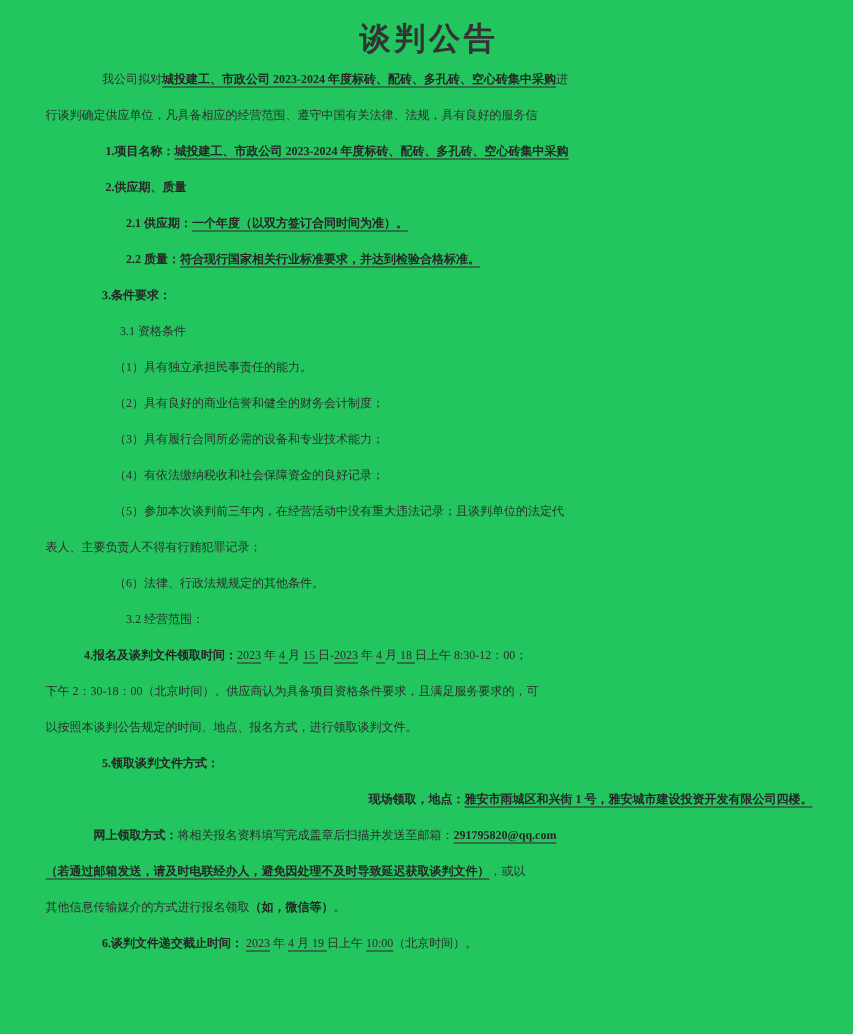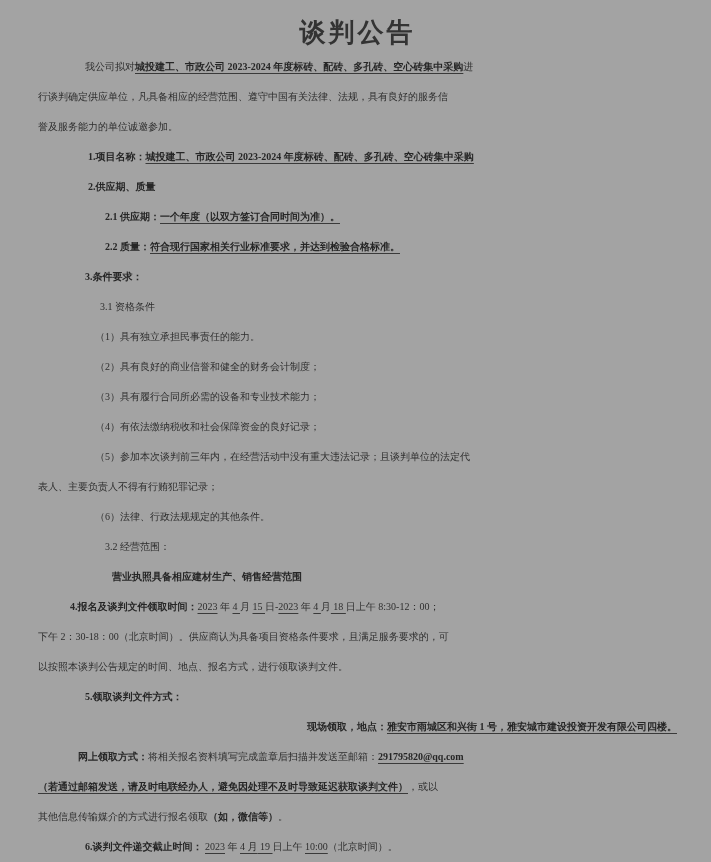--- a/index.html
+++ b/index.html
@@ -6,21 +6,21 @@
   body{
     width:711px;height:862px;
     background:#f6f6f4;
     font-family:"Liberation Serif","DejaVu Serif",serif;
     overflow:hidden;
   }
   .page{
     box-sizing:border-box;
     width:711px;height:862px;
     padding:0 34px 0 38px;
-    background:#a3a3a3;
+    background:#22c55e;
     color:#2e2e2e;
     overflow:hidden;
   }
   h1.doc-title{
     margin:14px 0 0 0;
     text-align:center;
     font-size:26px;
     line-height:38px;
     font-weight:700;
     letter-spacing:3px;
@@ -56,34 +56,33 @@
     text-decoration-thickness:1px;
     text-decoration-color:#3a3a3a;
   }
 </style>
 </head>
 <body>
 
 <div class="page">
   <h1 class="doc-title">谈判公告</h1>
   <div id="doc-body">
-      <p class="para pt-intro"><span class="">我公司拟对</span><span class="b u">城投建工、市政公司 2023-2024 年度标砖、配砖、多孔砖、空心砖集中采购</span><span class="">进</span><br><span class="">行谈判确定供应单位，凡具备相应的经营范围、遵守中国有关法律、法规，具有良好的服务信</span><br><span class="">誉及服务能力的单位诚邀参加。</span></p>
+      <p class="para pt-intro"><span class="">我公司拟对</span><span class="b u">城投建工、市政公司 2023-2024 年度标砖、配砖、多孔砖、空心砖集中采购</span><span class="">进</span><br><span class="">行谈判确定供应单位，凡具备相应的经营范围、遵守中国有关法律、法规，具有良好的服务信</span><br></p>
       <p class="para pt-item pt-item-first"><span class="b ">1.项目名称：</span><span class="b u">城投建工、市政公司 2023-2024 年度标砖、配砖、多孔砖、空心砖集中采购</span></p>
       <p class="para pt-item"><span class="b ">2.供应期、质量</span></p>
       <p class="para pt-sub pt-sub-first"><span class="b ">2.1 供应期：</span><span class="b u">一个年度（以双方签订合同时间为准）。</span></p>
       <p class="para pt-sub"><span class="b ">2.2 质量：</span><span class="b u">符合现行国家相关行业标准要求，并达到检验合格标准。</span></p>
       <p class="para pt-heading3"><span class="b ">3.条件要求：</span></p>
       <p class="para pt-sub31"><span class="">3.1 资格条件</span></p>
       <p class="para pt-list"><span class="">（1）具有独立承担民事责任的能力。</span></p>
       <p class="para pt-list"><span class="">（2）具有良好的商业信誉和健全的财务会计制度；</span></p>
       <p class="para pt-list"><span class="">（3）具有履行合同所必需的设备和专业技术能力；</span></p>
       <p class="para pt-list"><span class="">（4）有依法缴纳税收和社会保障资金的良好记录；</span></p>
       <p class="para pt-list"><span class="">（5）参加本次谈判前三年内，在经营活动中没有重大违法记录；且谈判单位的法定代</span><br><span class="">表人、主要负责人不得有行贿犯罪记录；</span></p>
       <p class="para pt-list"><span class="">（6）法律、行政法规规定的其他条件。</span></p>
       <p class="para pt-scope"><span class="">3.2 经营范围：</span></p>
-      <p class="para pt-scope-line"><span class="b ">营业执照具备相应建材生产、销售经营范围</span></p>
       <p class="para pt-p4"><span class="b ">4.报名及谈判文件领取时间：</span><span class="u">2023</span><span class=""> 年 </span><span class="u"> 4 </span><span class="">月 </span><span class="u"> 15 </span><span class=""> 日-</span><span class="u">2023</span><span class=""> 年 </span><span class="u"> 4 </span><span class="">月</span><span class="u"> 18 </span><span class=""> 日上午 8:30-12：00；</span><br><span class="">下午 2：30-18：00（北京时间）。供应商认为具备项目资格条件要求，且满足服务要求的，可</span><br><span class="">以按照本谈判公告规定的时间、地点、报名方式，进行领取谈判文件。</span></p>
       <p class="para pt-p5"><span class="b ">5.领取谈判文件方式：</span></p>
       <p class="para pt-onsite"><span class="b ">现场领取，地点：</span><span class="b u">雅安市雨城区和兴街 1 号，雅安城市建设投资开发有限公司四楼。</span></p>
       <p class="para pt-online"><span class="b ">网上领取方式：</span><span class="">将相关报名资料填写完成盖章后扫描并发送至邮箱：</span><span class="b u">291795820@qq.com</span><br><span class="b u">（若通过邮箱发送，请及时电联经办人，避免因处理不及时导致延迟获取谈判文件）</span><span class="">，或以</span><br><span class="">其他信息传输媒介的方式进行报名领取</span><span class="b ">（如，微信等）</span><span class="">。</span></p>
       <p class="para pt-p6"><span class="b ">6.谈判文件递交截止时间：</span><span class="">  </span><span class="u">2023</span><span class=""> 年 </span><span class="u"> 4 月</span><span class="u"> 19 </span><span class=""> 日上午 </span><span class="u">10:00</span><span class="">（北京时间）。</span></p>
     </div>
 </div>
 
 </body></html>

